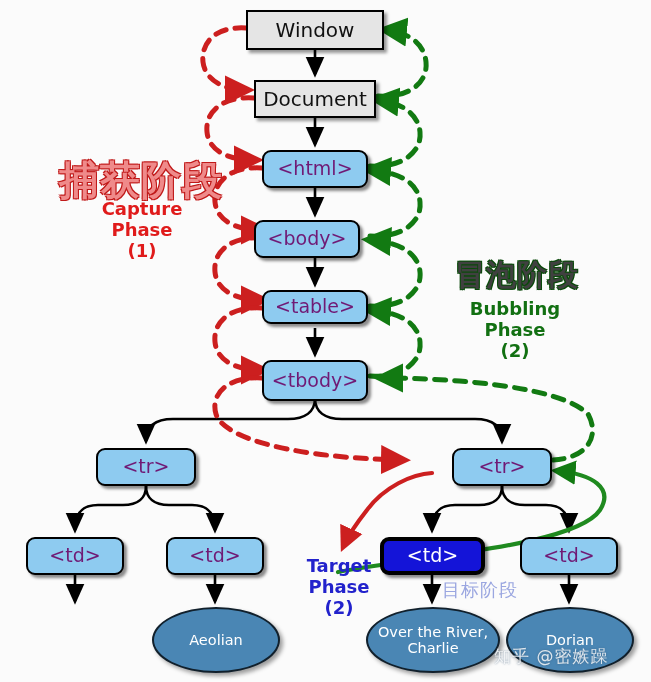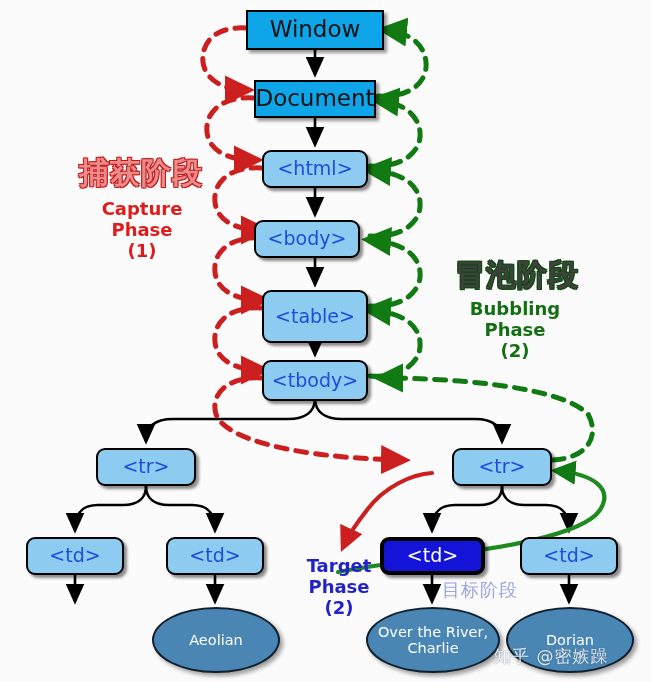--- a/index.html
+++ b/index.html
@@ -28,31 +28,31 @@
     position: absolute;
     box-sizing: border-box;
     display: flex;
     align-items: center;
     justify-content: center;
     text-align: center;
     line-height: 1.12;
     z-index: 4;
   }
   .node-rect {
-    background: #0ea5e9;
+    background: #e5e5e5;
     border: 2px solid #000000;
     color: #111111;
-    font-size: 23px;
+    font-size: 20px;
     box-shadow: 3px 3px 3px rgba(0,0,0,0.40);
   }
   .node-blue {
     background: #8ecbf0;
     border: 2.5px solid #000000;
     border-radius: 9px;
-    color: #1d4ed8;
+    color: #701a75;
     font-size: 19px;
     box-shadow: 3px 3px 3px rgba(0,0,0,0.45);
   }
   .node-target {
     background: #1414d8;
     border: 4px solid #000000;
     border-radius: 9px;
     color: #ffffff;
     font-size: 19px;
     box-shadow: 3px 3px 3px rgba(0,0,0,0.45);
@@ -67,21 +67,21 @@
   }
 
   
   .phase-label {
     position: absolute;
     text-align: center;
     z-index: 5;
     white-space: pre-line;
   }
   .cn-capture {
-    font-size: 30px;
+    font-size: 40px;
     font-weight: bold;
     color: #ef8a8a;
     text-shadow:
       -1px -1px 0 #c01a1a, 1px -1px 0 #c01a1a,
       -1px  1px 0 #c01a1a, 1px  1px 0 #c01a1a;
     letter-spacing: 1px;
   }
   .en-capture {
     font-size: 18px;
     font-weight: bold;
@@ -208,21 +208,21 @@
   </div>
 
   <div class="node node-blue" style="left:262px;top:150px;width:106px;height:38px;">
     <span>&lt;html&gt;</span>
   </div>
 
   <div class="node node-blue" style="left:254px;top:220px;width:106px;height:38px;">
     <span>&lt;body&gt;</span>
   </div>
 
-  <div class="node node-blue" style="left:262px;top:290px;width:106px;height:53px;">
+  <div class="node node-blue" style="left:262px;top:290px;width:106px;height:34px;">
     <span>&lt;table&gt;</span>
   </div>
 
   <div class="node node-blue" style="left:262px;top:360px;width:106px;height:41px;">
     <span>&lt;tbody&gt;</span>
   </div>
 
   <div class="node node-blue" style="left:96px;top:448px;width:100px;height:38px;">
     <span>&lt;tr&gt;</span>
   </div>

